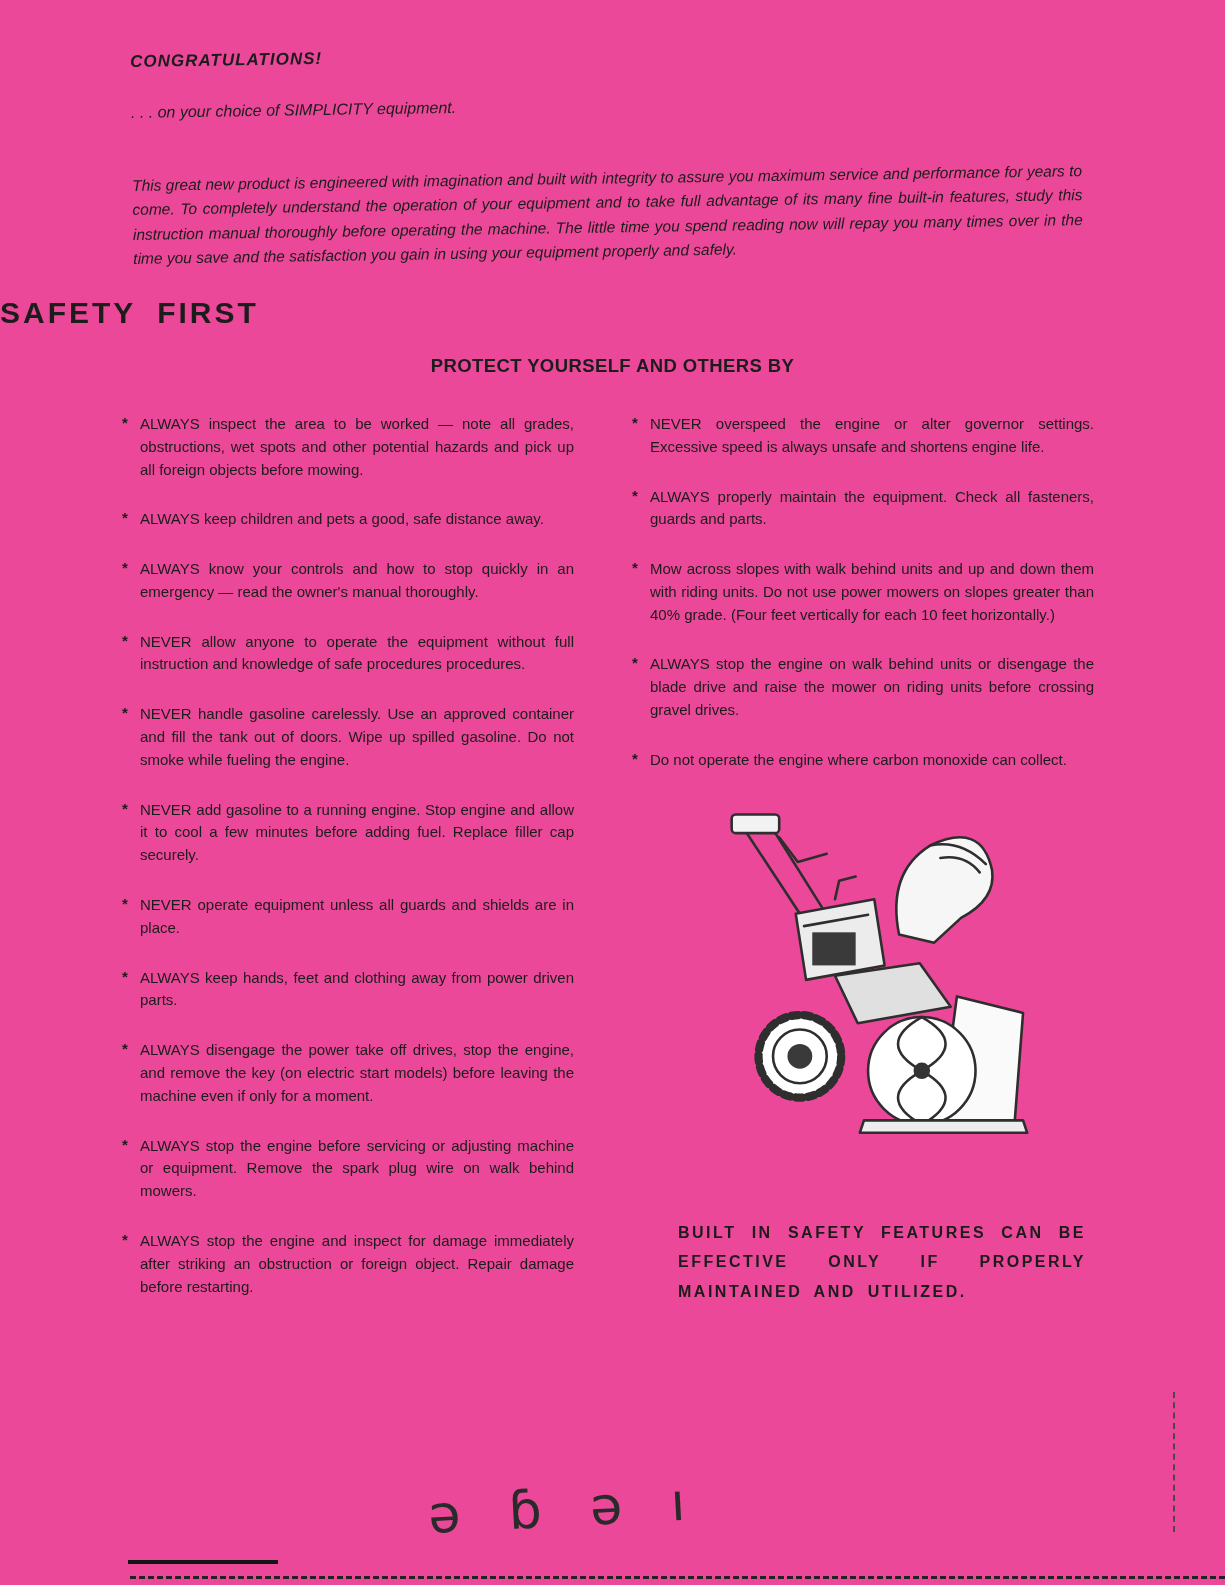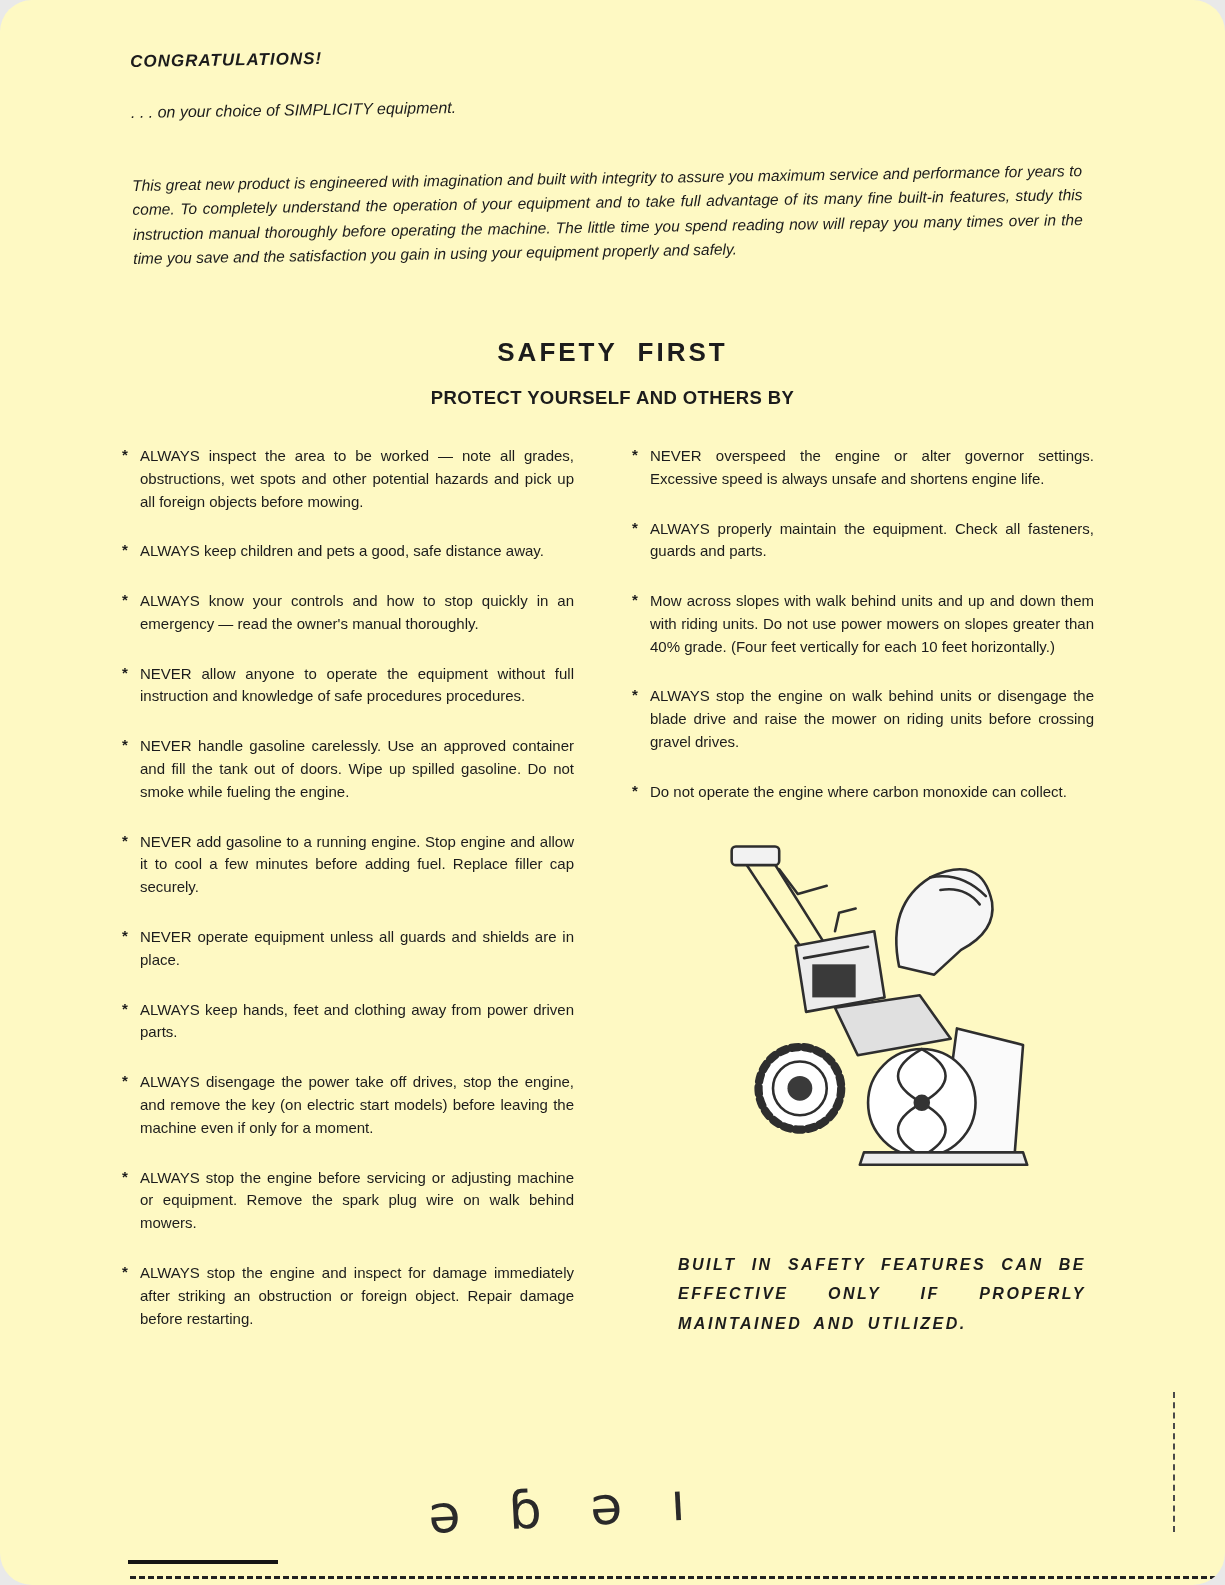--- a/index.html
+++ b/index.html
@@ -3,23 +3,22 @@
 <meta charset="utf-8">
 <style>
   * { margin: 0; padding: 0; box-sizing: border-box; }
   html, body { background: #e9e9e9; }
   body { font-family: "Liberation Sans", sans-serif; color: #1c1c1c; }
   .page {
     position: relative;
     width: 1225px;
     height: 1585px;
     margin: 0 auto;
-    background: #fef9c3;
+    background: #ec4899;
     overflow: hidden;
-    border-radius: 32px;
   }
 
   
   .top-block {
     margin: 52px 95px 0 130px;
     transform: rotate(-0.9deg);
     transform-origin: left top;
     font-style: italic;
   }
   .congrats {
@@ -33,29 +32,28 @@
   }
   .intro {
     margin-top: 52px;
     width: 950px;
     font-size: 15.5px;
     line-height: 1.58;
     text-align: justify;
   }
 
   .title {
-    margin-top: 65px;
-    text-align: center;
-    font-size: 26px;
+    margin-top: 24px;
+    font-size: 30px;
     font-weight: bold;
     letter-spacing: 3px;
     word-spacing: 10px;
   }
   .subtitle {
-    margin-top: 18px;
+    margin-top: 24px;
     text-align: center;
     font-size: 18.5px;
     font-weight: bold;
     line-height: 1.35;
     letter-spacing: 0.4px;
   }
 
   .columns {
     display: flex;
     margin: 34px 70px 0 122px;
@@ -88,21 +86,20 @@
 
   .footer-note {
     margin: 54px 0 0 46px;
     width: 408px;
     font-size: 16px;
     font-weight: bold;
     letter-spacing: 2.5px;
     word-spacing: 5px;
     line-height: 1.85;
     text-align: justify;
-    font-style: italic;
   }
 
   
   .handwritten {
     position: absolute;
     left: 428px;
     top: 1478px;
     font-size: 52px;
     letter-spacing: 16px;
     color: #2a2a2a;

